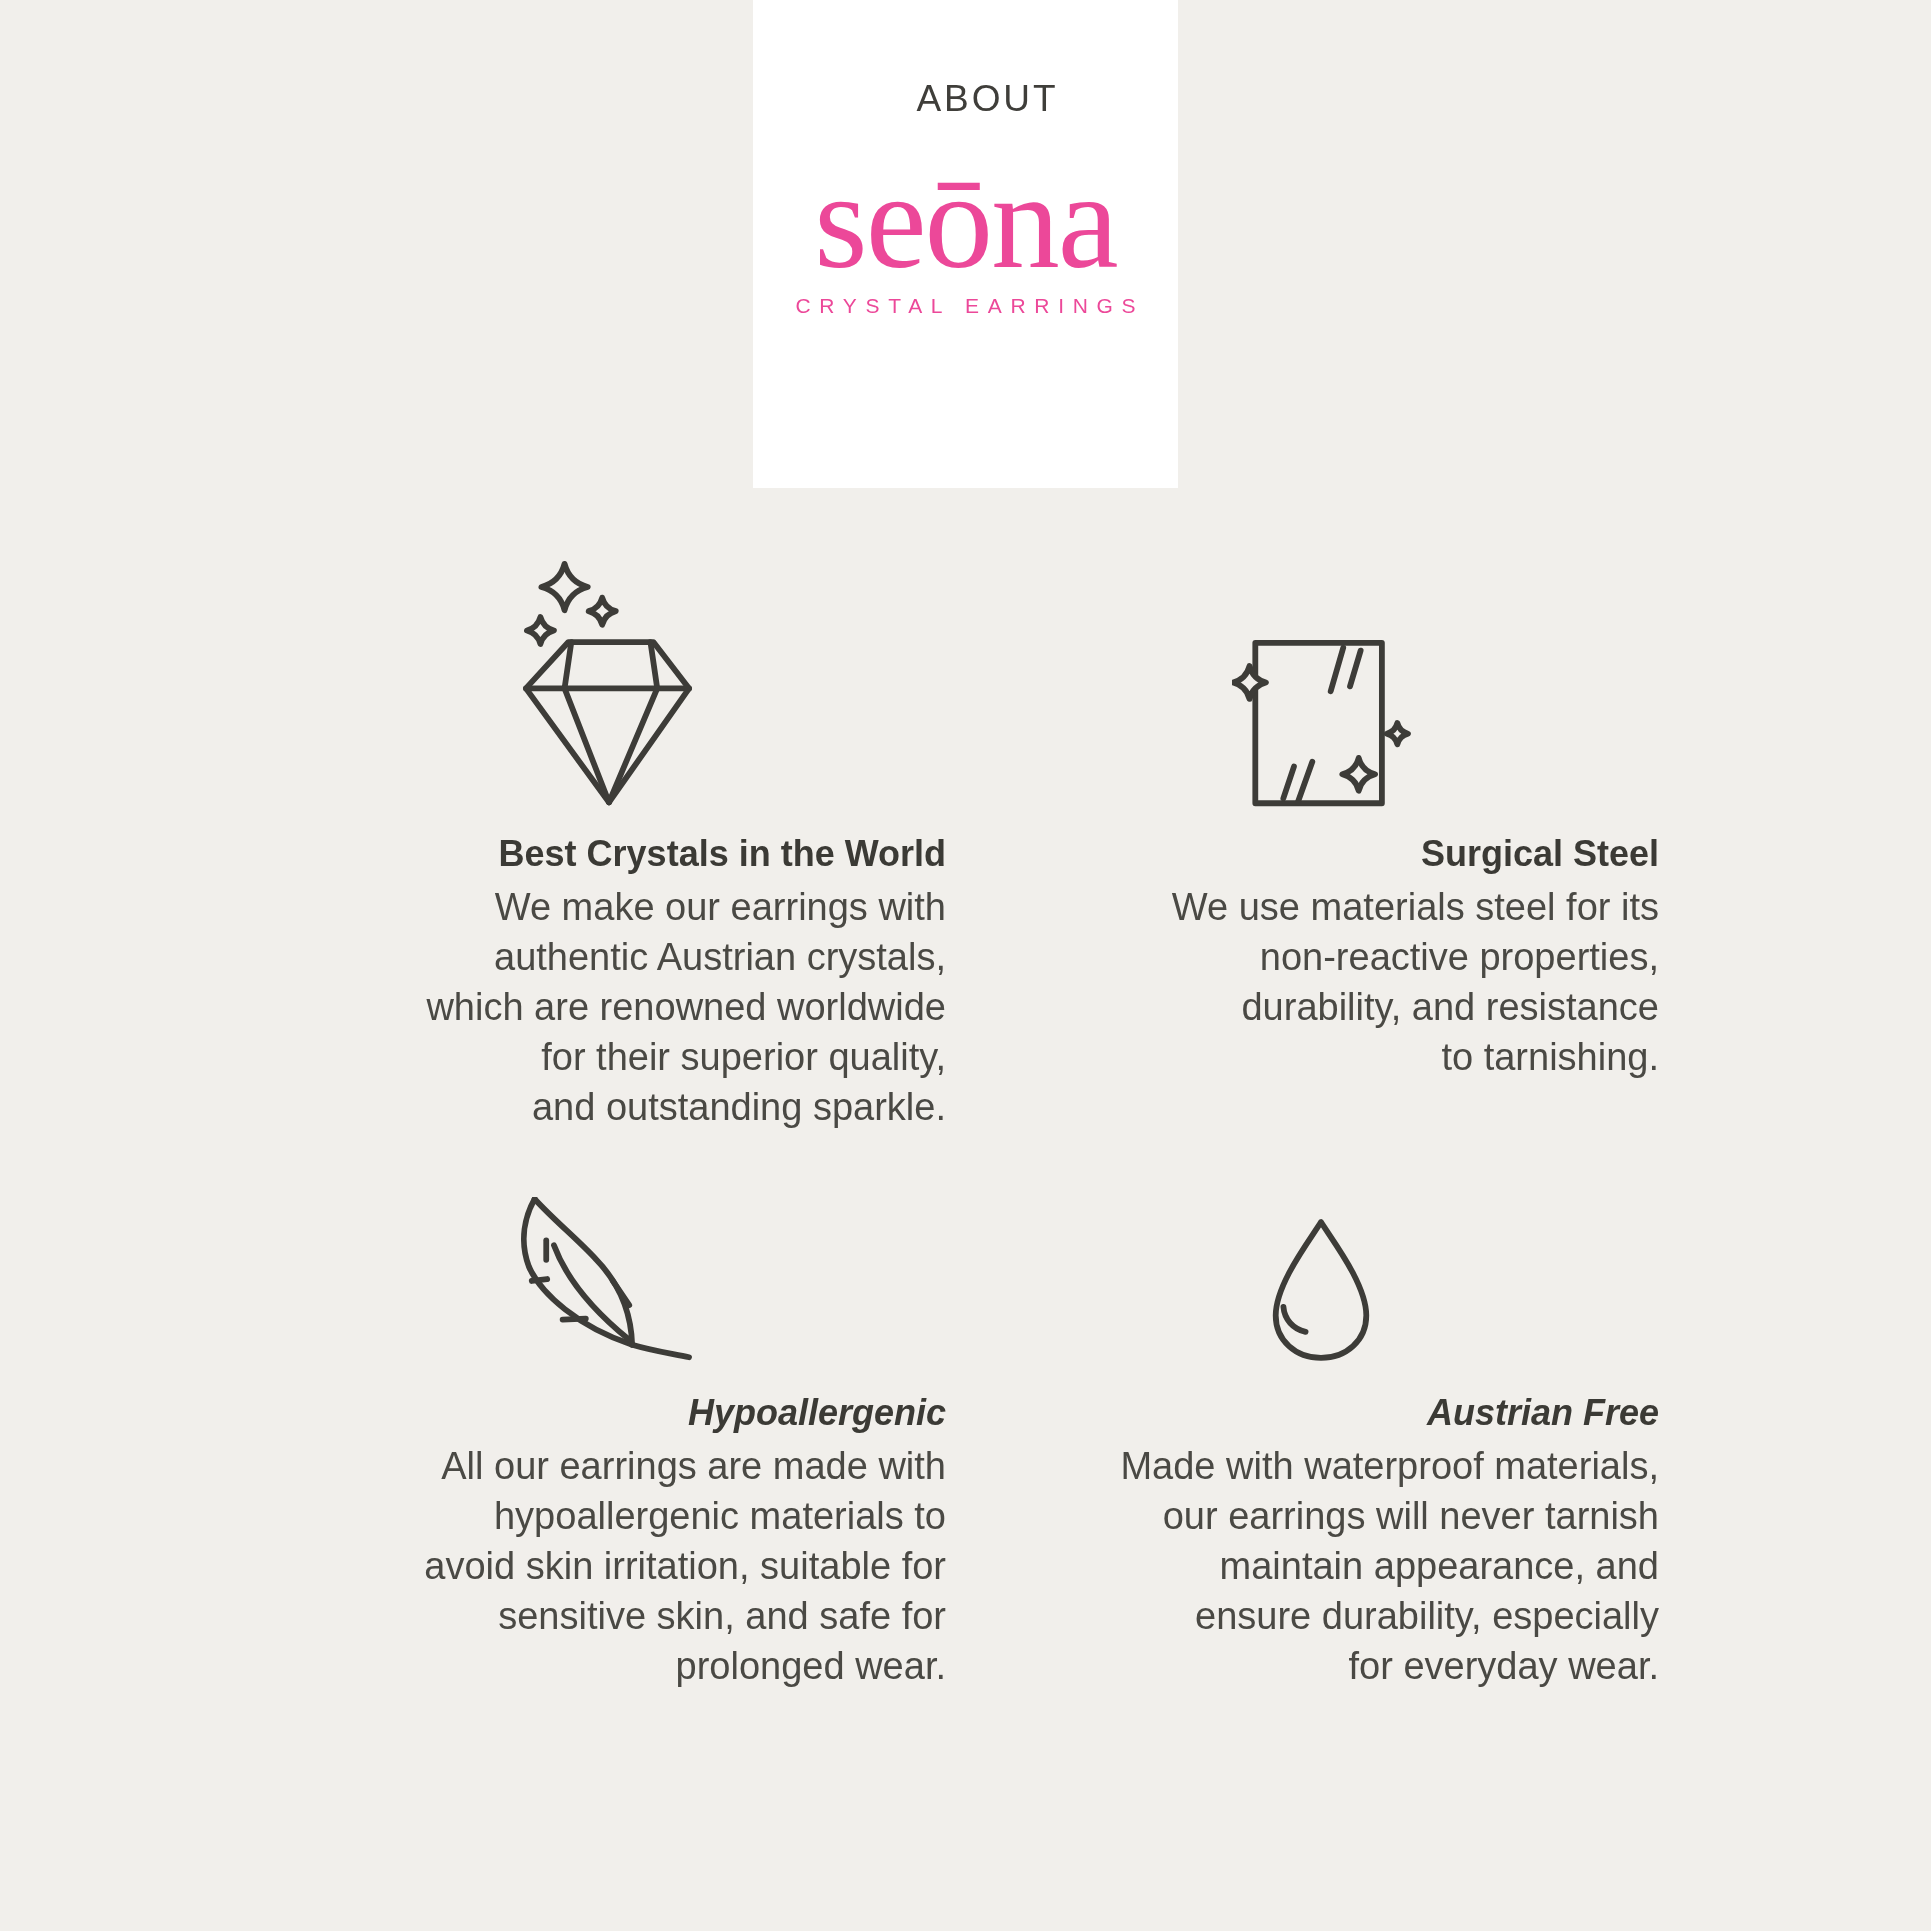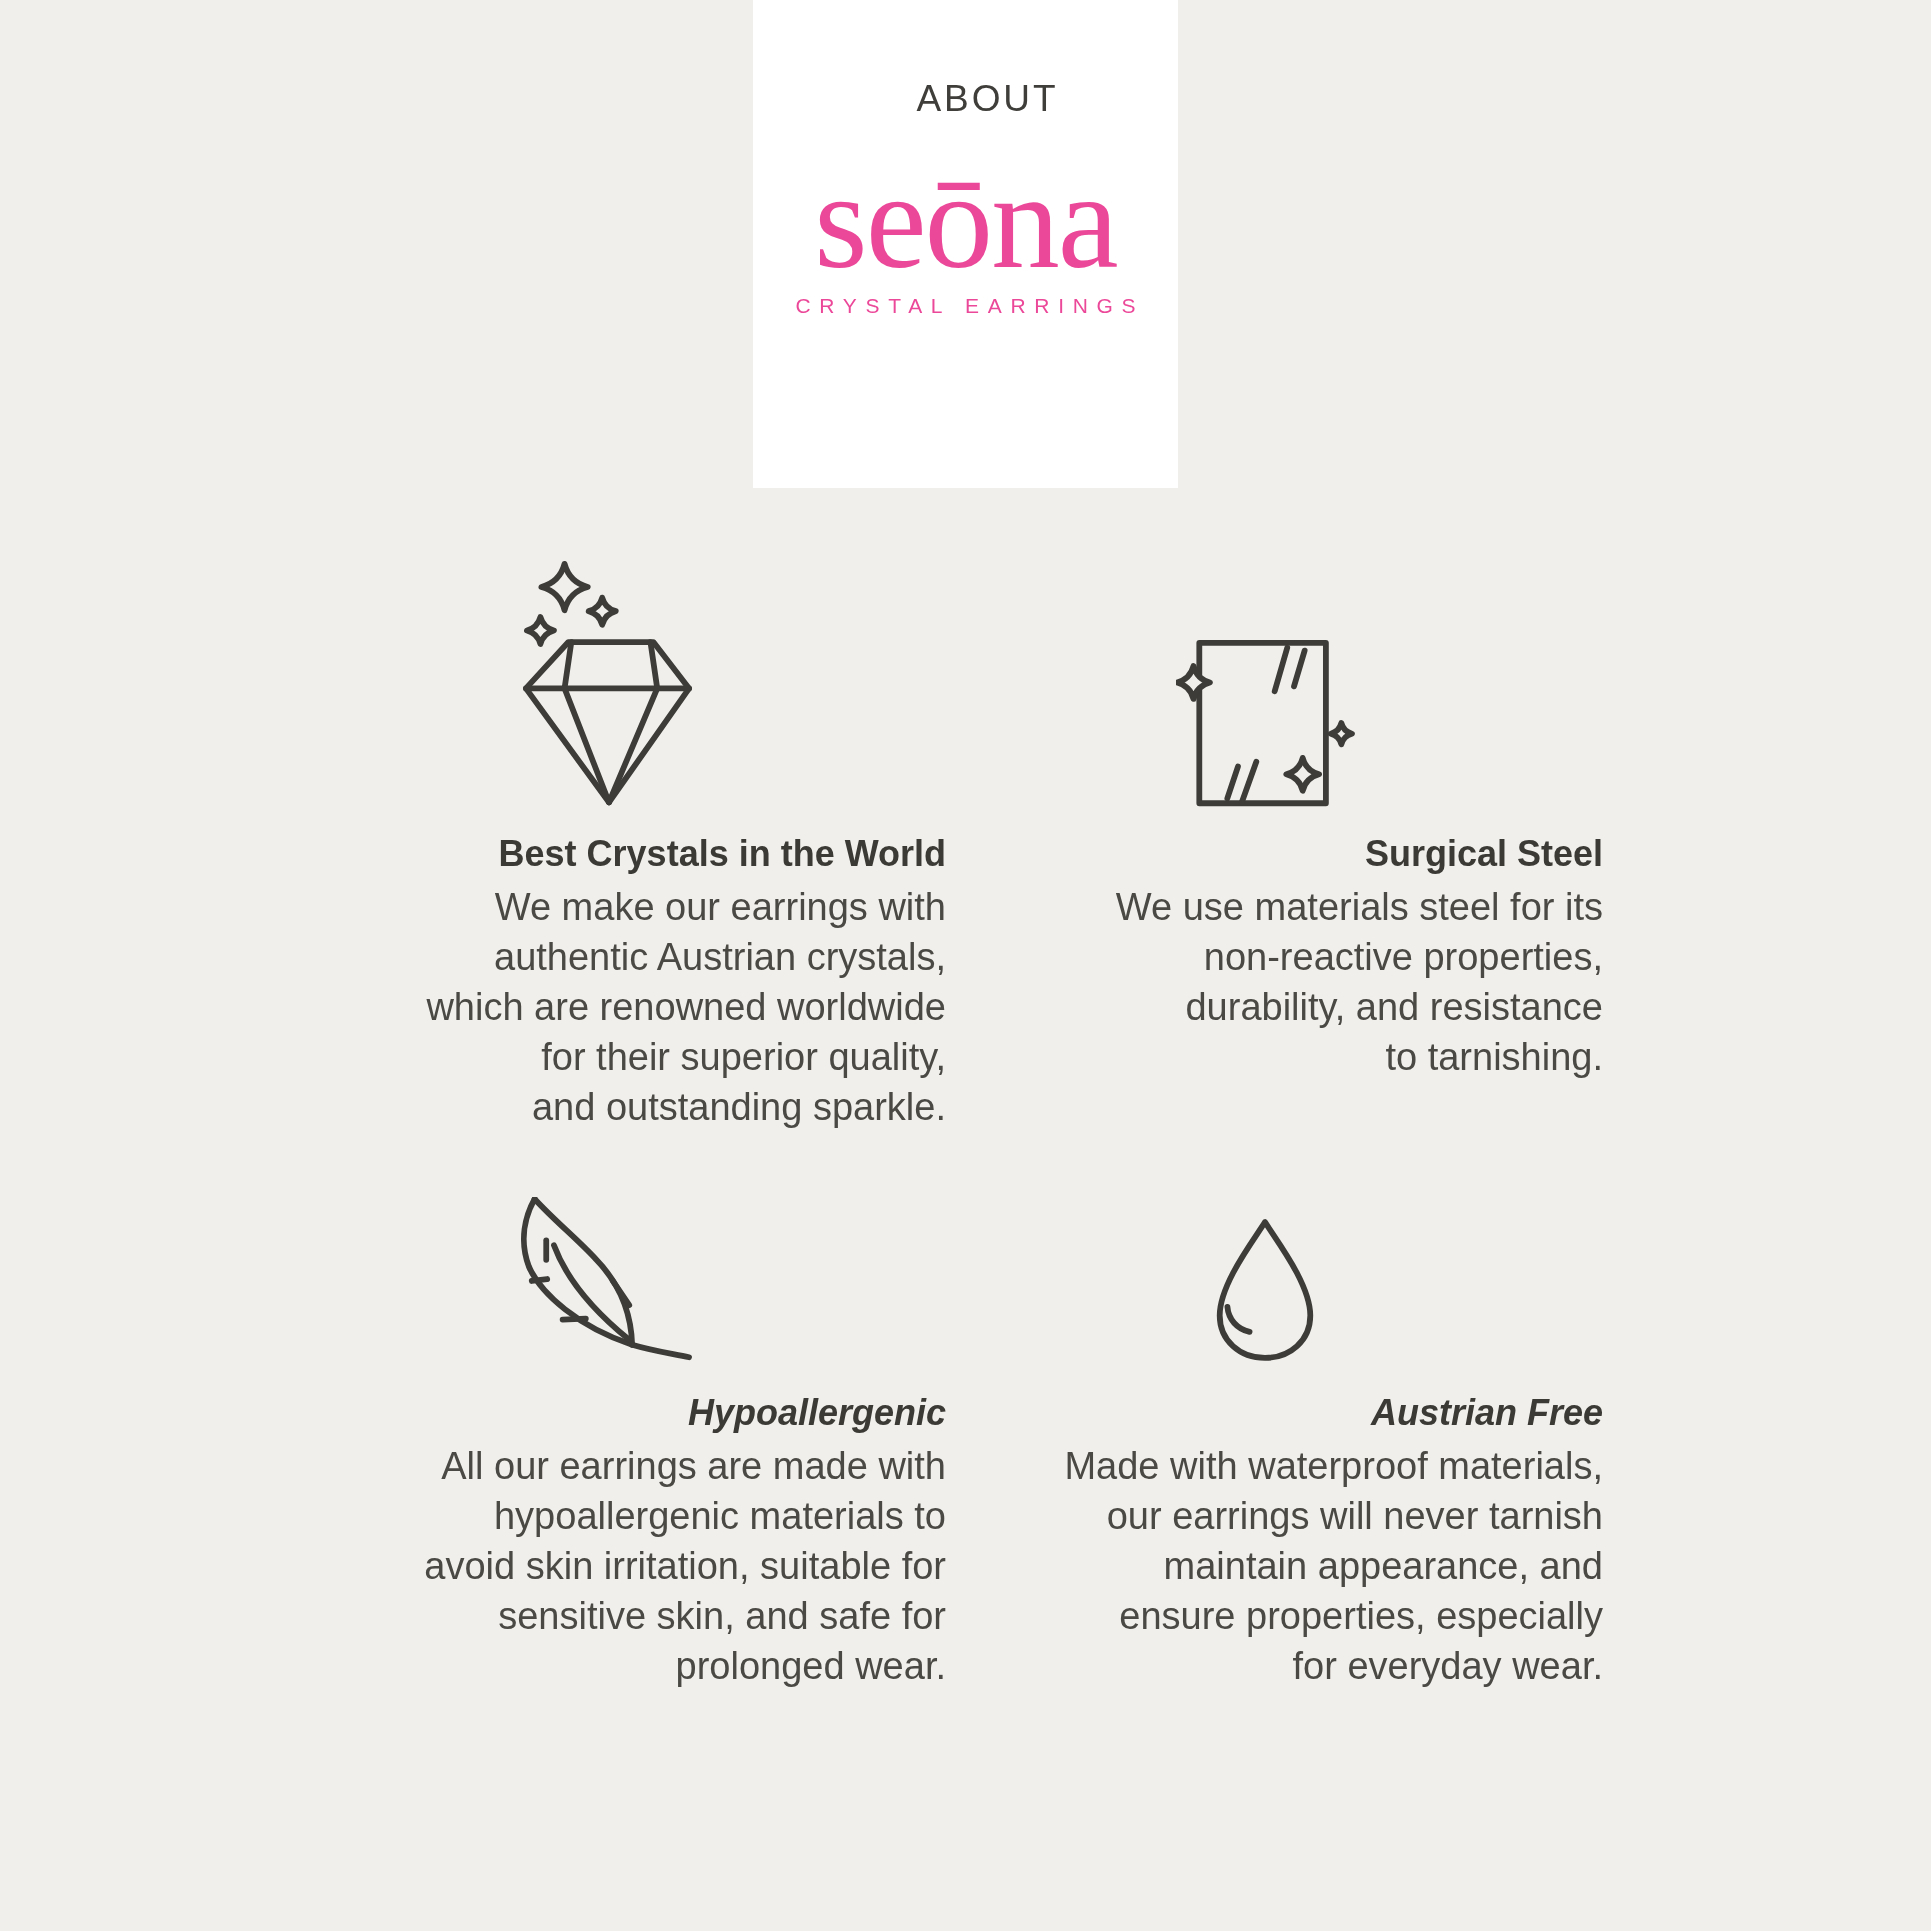--- a/index.html
+++ b/index.html
@@ -47,21 +47,21 @@
     text-indent: 8.7px; 
     color: #ec4899;
   }
   
   .feature {
     position: absolute;
     width: 676px;
     text-align: right;
   }
   .feature.col-left  { left: 270px; }
-  .feature.col-right { left: 927px; }
+  .feature.col-right { left: 983px; }
   .feature.row-1 { top: 536px; }
   .feature.row-2 { top: 1197px; }
   .icon-slot {
     display: flex;
     align-items: flex-end;
     justify-content: center;
   }
   .row-1 .icon-slot { height: 275px; }
   .row-2 .icon-slot { height: 166px; }
   .feature-title {
@@ -189,18 +189,18 @@
         <g class="ink-stroke">
           <path d="M 55 6 C 44 24 8 70 8 103 C 8 129 29 147 55 147 C 81 147 102 129 102 103 C 102 70 66 24 55 6 Z"></path>
           <path d="M 16 94 C 17 107 26 117 39 120"></path>
         </g>
       </svg>
     </div>
     <div class="feature-title">Austrian Free</div>
     <div class="feature-body">Made with waterproof materials,
 our earrings will never tarnish
 maintain appearance, and
-ensure properties, especially
+ensure durability, especially
 for everyday wear.</div>
   </div>
 
 </div>
 
 
 </body></html>

